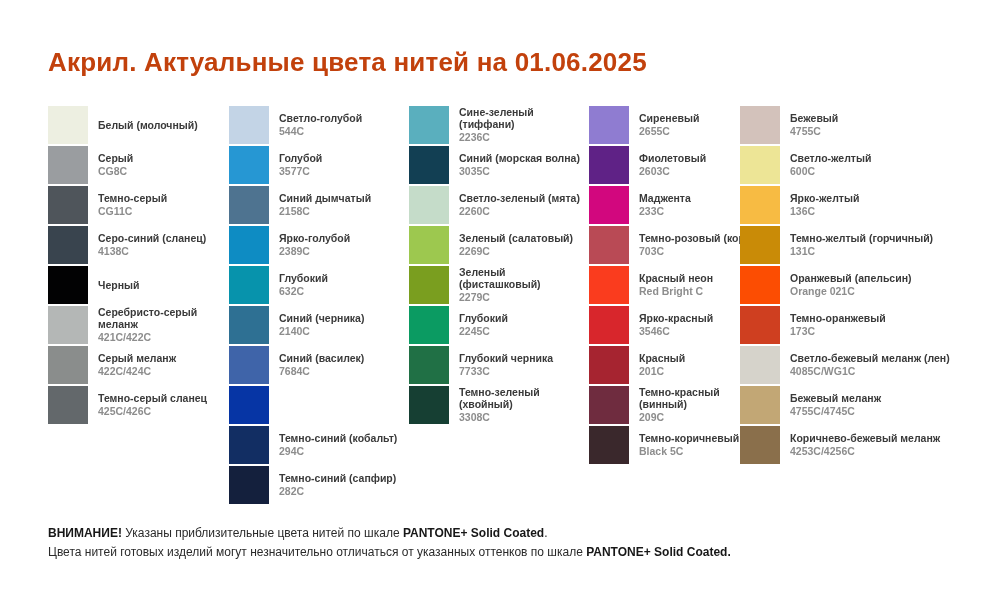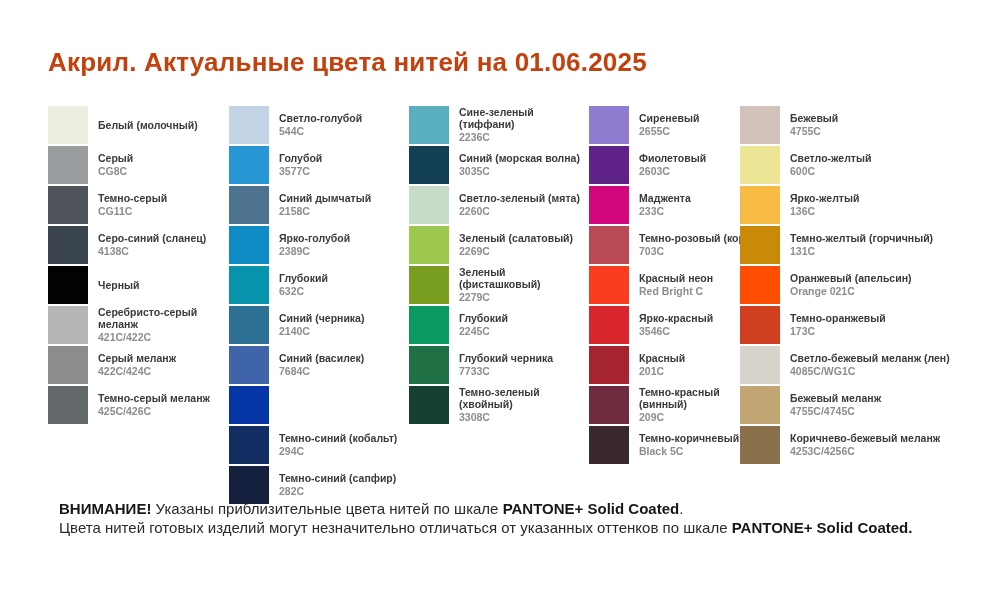--- a/index.html
+++ b/index.html
@@ -49,26 +49,25 @@
   }
   .ccode {
     font-size: 10.5px;
     color: #8d8d8d;
     line-height: 13px;
     margin-top: 1px;
     font-weight: bold;
   }
   .footer {
     position: absolute;
-    left: 48px; top: 500px;
-    font-size: 15px;
+    left: 48px; top: 524px;
+    font-size: 12px;
     color: #2a2a2a;
     line-height: 18.5px;
     width: 910px;
-    margin-left: 11px;
   }
   .footer .b { font-weight: bold; color: #171717; }
 </style>
 </head>
 <body>
 
 <h1 class="page-title">Акрил. Актуальные цвета нитей на 01.06.2025</h1>
 
 <div class="grid" id="grid">
     <div class="col">
@@ -115,21 +114,21 @@
       <div class="row">
         <div class="swatch" style="background: rgb(138, 141, 140);"></div>
         <div class="meta">
           <div class="cname">Серый меланж</div>
           <div class="ccode">422C/424C</div>
         </div>
       </div>
       <div class="row">
         <div class="swatch" style="background: rgb(99, 104, 107);"></div>
         <div class="meta">
-          <div class="cname">Темно-серый меланж</div>
+          <div class="cname">Темно-серый сланец</div>
           <div class="ccode">425C/426C</div>
         </div>
       </div>
     </div>
     <div class="col">
       <div class="row">
         <div class="swatch" style="background: rgb(195, 212, 230);"></div>
         <div class="meta">
           <div class="cname">Светло-голубой</div>
           <div class="ccode">544C</div>

